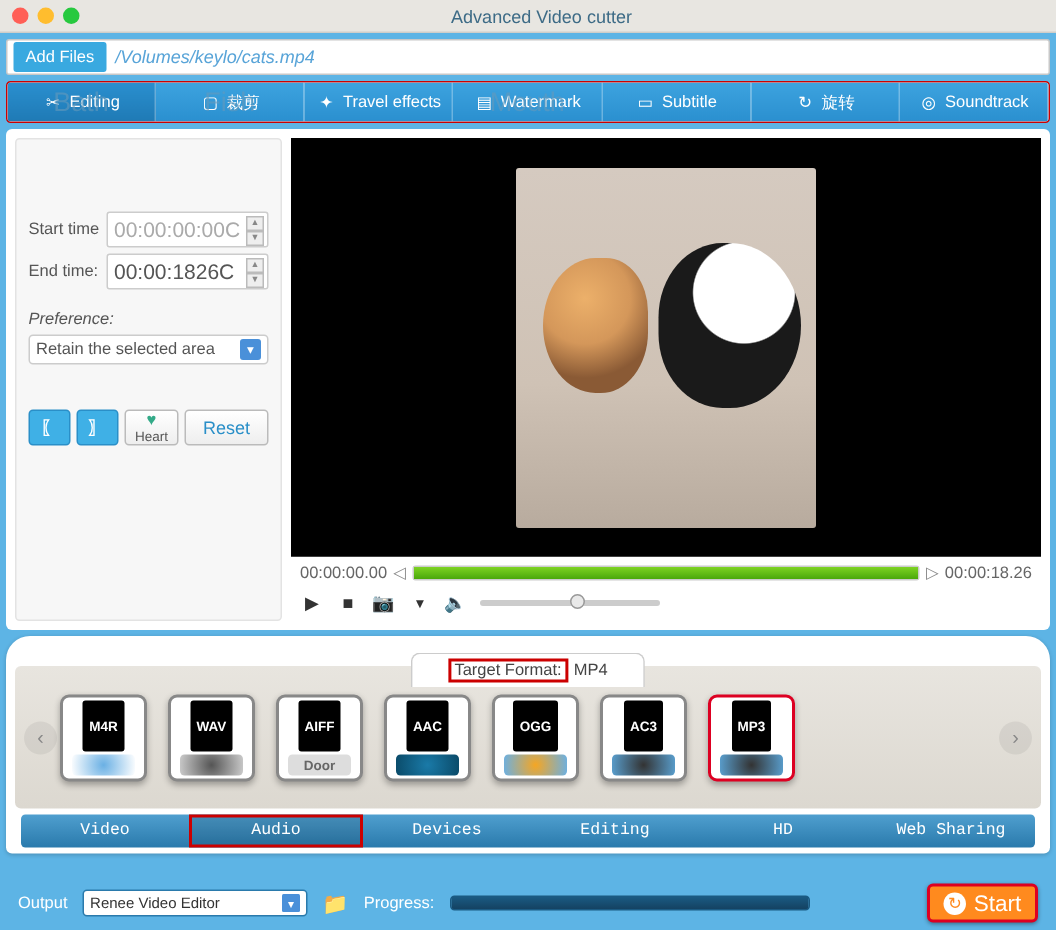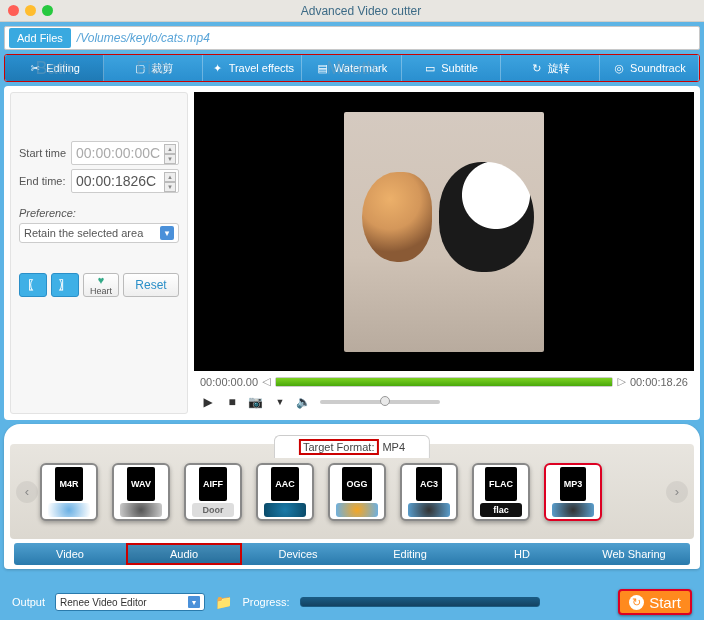--- a/index.html
+++ b/index.html
@@ -51,21 +51,21 @@
   .format-tab { position:absolute; top:0; left:50%; transform:translateX(-50%); background:#fff; border:1px solid #ccc; border-bottom:none; border-radius:6px 6px 0 0; padding:3px 24px; font-size:11px; color:#444; display:flex; align-items:center; gap:4px; z-index:2;margin-top:11px; }
   .format-tab .label-box { border:2px solid #c00; padding:0 2px; }
   .format-shelf { position:absolute; top:20px; left:6px; right:6px; bottom:30px; background:linear-gradient(#e8e5df,#dcd8d0); border-radius:4px; display:flex; align-items:center; padding:0 30px; gap:14px; }
   .nav-arrow { position:absolute; top:50%; transform:translateY(-50%); width:22px; height:22px; border-radius:50%; background:rgba(0,0,0,0.06); color:#888; display:flex; align-items:center; justify-content:center; cursor:pointer; font-size:13px; }
   .nav-left { left:6px; } .nav-right { right:6px; }
   .fmt { width:58px; height:58px; background:#fff; border:2px solid #888; border-radius:6px; box-shadow:0 2px 4px rgba(0,0,0,0.3); display:flex; flex-direction:column; align-items:center; justify-content:flex-start; font-size:10px; font-weight:bold; color:#333; padding-top:2px; cursor:pointer; position:relative; }
   .fmt.sel { border-color:#d02; }
   .fmt .badge { background:#000; color:#fff; border-radius:2px; padding:12px 4px; font-size:9px; }
   .fmt .pic { flex:1; width:42px; margin:2px 11px; border-radius:3px; }
   .cat-tabs { position:absolute; bottom:4px; left:10px; right:10px; height:22px; background:linear-gradient(#4f9fcf,#2a7aac); border-radius:3px; display:flex; align-items:stretch; font-size:11px; color:#fff; }
-  .cat-tab { flex:1; display:flex; align-items:center; justify-content:center; cursor:pointer; }
+  .cat-tab { flex:1; display:flex; align-items:center; justify-content:center; cursor:pointer;font-family:Liberation Mono, monospace; }
   .cat-tab.sel { border:2px solid #c00; background:rgba(0,0,0,0.1); }
   .bottombar { position:absolute; bottom:3px; left:4px; right:4px; height:30px; display:flex; align-items:center; padding:0 8px; gap:10px; font-size:11px; color:#fff; }
   .outsel { background:#fff; color:#333; border:1px solid #2a7aac; border-radius:3px; height:18px; width:150px; font-size:10px; padding:0 4px; display:flex; align-items:center; justify-content:space-between; }
   .outsel .ar { background:#4a90d9; color:#fff; width:12px; height:12px; font-size:8px; display:flex; align-items:center; justify-content:center; border-radius:1px; }
   .folder-icon { color:#f5a623; font-size:14px; cursor:pointer; }
   .progress { flex:0 0 240px; height:10px; border:1px solid #1a5a82; border-radius:3px; background:linear-gradient(#1a5a82,#144262); position:relative; overflow:hidden; }
   .progress .pf { position:absolute; left:0; top:0; bottom:0; width:0%; background:#39a9e0; }
   .startbtn { margin-left:auto; background:#ff8a1e; border:2px solid #d02; border-radius:4px; color:#fff; font-size:15px; height:26px; width:74px; display:flex; align-items:center; justify-content:center; gap:5px; cursor:pointer; box-shadow:0 1px 3px rgba(0,0,0,0.4); }
   .startbtn .ic { width:15px; height:15px; border-radius:50%; background:#fff; color:#ff8a1e; display:flex; align-items:center; justify-content:center; font-size:11px; }
   .spacer-top { height: 40px; }
@@ -215,24 +215,20 @@
       <div class="pic" style="background:radial-gradient(circle,#1a7aa8,#0a4a68)"></div>
     </div>
     <div class="fmt">
       <span class="badge">OGG</span>
       <div class="pic" style="background:radial-gradient(circle,#f5a623,#6ab0e4)"></div>
     </div>
     <div class="fmt">
       <span class="badge">AC3</span>
       <div class="pic" style="background:radial-gradient(circle,#333,#5aa0d0)"></div>
     </div>
-    <div class="fmt">
-      <span class="badge">FLAC</span>
-      <div class="pic" style="background:#111;color:#fff;display:flex;align-items:center;justify-content:center;font-size:9px">flac</div>
-    </div>
     <div class="fmt sel">
       <span class="badge">MP3</span>
       <div class="pic" style="background:radial-gradient(circle,#333,#5aa0d0)"></div>
     </div>
 
     <div class="nav-arrow nav-right">›</div>
   </div>
   <div class="cat-tabs">
     <div class="cat-tab">Video</div>
     <div class="cat-tab sel">Audio</div>

